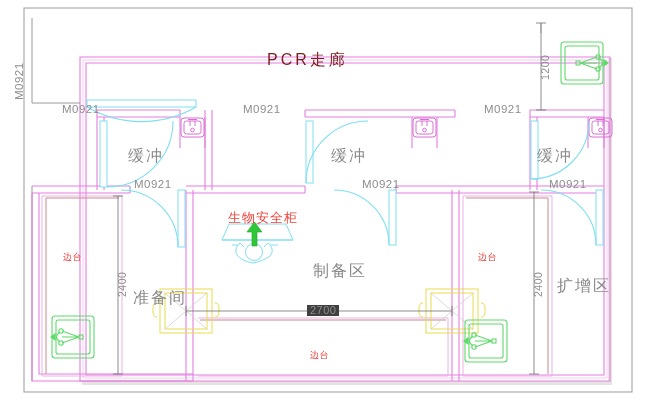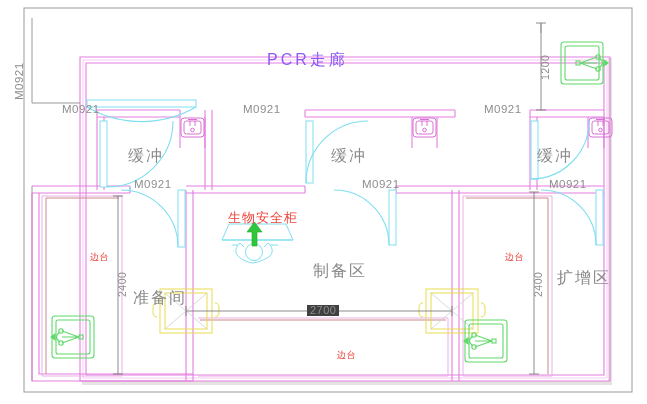--- a/index.html
+++ b/index.html
@@ -17,40 +17,39 @@
     line-height:1;
     user-select:none;
   }
   .lbl-room{
     font-size:16px;
     color:#8a8a8a;
     letter-spacing:2px;
   }
   .lbl-corridor{
     font-size:16px;
-    color:#8b5cf6;
+    color:#7f1d1d;
     letter-spacing:3px;
   }
   .lbl-door{
     font-size:11.5px;
     color:#8d8d8d;
     letter-spacing:0.5px;
   }
   .lbl-door-vert{
     font-size:11.5px;
     color:#8d8d8d;
     letter-spacing:0.5px;
     transform-origin:0 0;
     transform:rotate(-90deg);
   }
   .lbl-red{
     font-size:9px;
     color:#e8352c;
     letter-spacing:0.5px;
-    margin-left:27px;
   }
   .lbl-red-big{
     font-size:13px;
     color:#f0433a;
     letter-spacing:1px;
   }
   .lbl-dim{
     font-size:11px;
     color:#8d8d8d;
     letter-spacing:0.5px;
@@ -347,21 +346,21 @@
   <div class="lbl lbl-room" style="left:128px;top:148px;">缓冲</div>
 
   <div class="lbl lbl-room" style="left:331px;top:148px;">缓冲</div>
 
   <div class="lbl lbl-room" style="left:537px;top:148px;">缓冲</div>
 
   <div class="lbl lbl-room" style="left:133px;top:263px;margin-top:27px;">准备间</div>
 
   <div class="lbl lbl-room" style="left:313px;top:263px;">制备区</div>
 
-  <div class="lbl lbl-room" style="left:557px;top:270px;">扩增区</div>
+  <div class="lbl lbl-room" style="left:557px;top:278px;">扩增区</div>
 
   <div class="lbl lbl-red-big" style="left:228px;top:211px;">生物安全柜</div>
 
   <div class="lbl lbl-red" style="left:63px;top:253px;">边台</div>
 
   <div class="lbl lbl-red" style="left:310px;top:351px;">边台</div>
 
   <div class="lbl lbl-red" style="left:478px;top:253px;">边台</div>
 
   <div class="lbl lbl-dim-vert" style="left:117px;top:297px;">2400</div>

